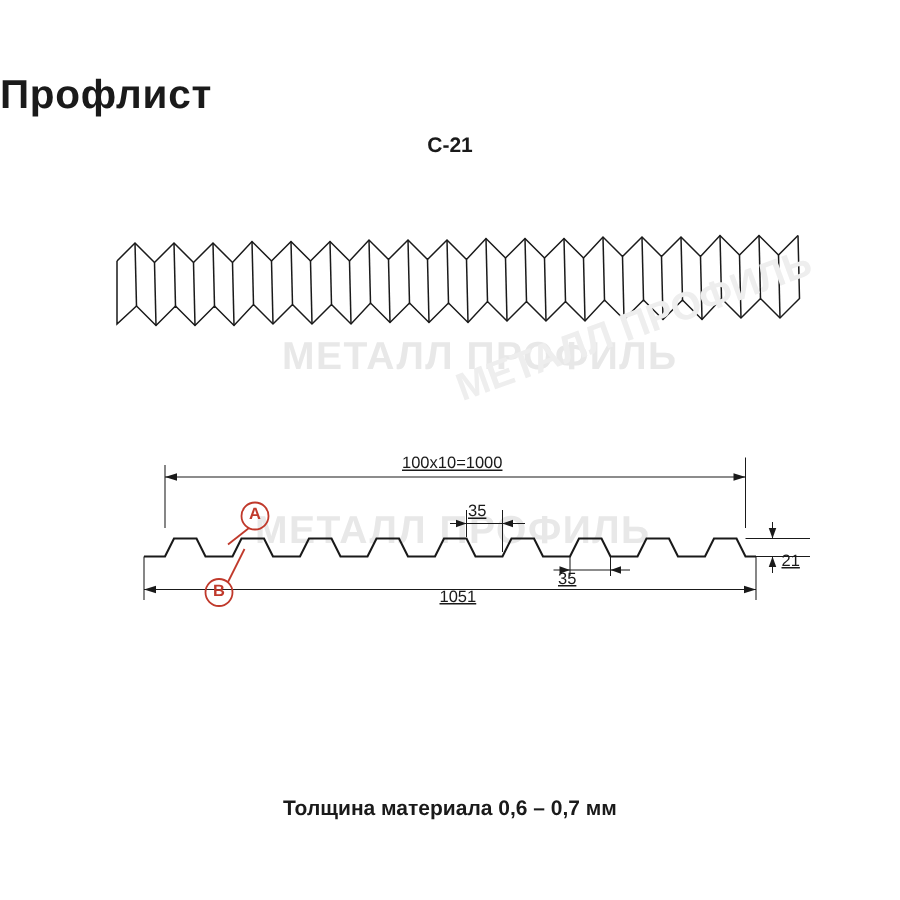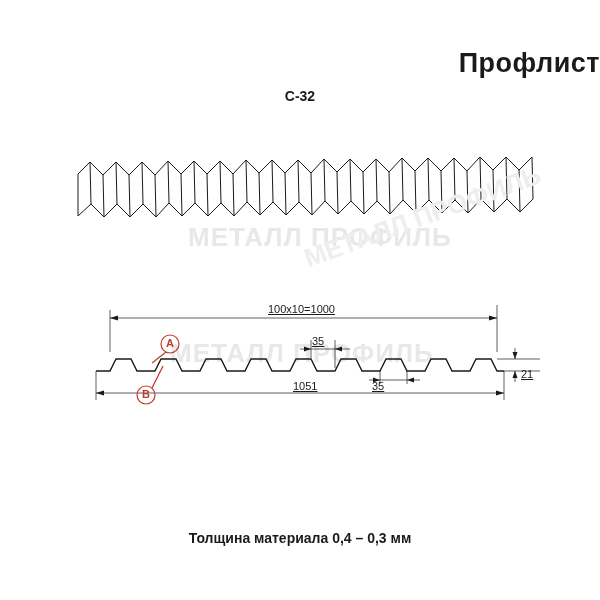--- a/index.html
+++ b/index.html
@@ -15,21 +15,21 @@
     width: 600px;
     height: 600px;
     background: #ffffff;
     overflow: hidden;
   }
   .title {
     position: absolute;
     top: 48px;
     left: 0;
     width: 600px;
-    text-align: right;
+    text-align: left;
     font-size: 27px;
     font-weight: bold;
     color: #1a1a1a;
     letter-spacing: 0.5px;
   }
   .subtitle {
     position: absolute;
     top: 88px;
     left: 0;
     width: 600px;
@@ -100,21 +100,21 @@
     font-weight: bold;
     color: #c0392b;
   }
 </style>
 </head>
 <body>
 
 <div class="page">
 
   <div class="title">Профлист</div>
-  <div class="subtitle">С-32</div>
+  <div class="subtitle">С-21</div>
 
   <svg class="svg-layer" width="600" height="600">
     <g fill="none" stroke="#1a1a1a" stroke-width="1">
 
       <path d="M78 174 L90 162 L103 175 L116 162 L129 175 L142 162 L155 175 L168 161 L181 174 L194 161 L207 174 L220 161 L233 174 L246 160 L259 173 L272 160 L285 173 L298 160 L311 173 L324 159 L337 172 L350 159 L363 172 L376 159 L389 172 L402 158 L415 171 L428 158 L441 171 L454 158 L467 171 L480 157 L493 170 L506 157 L519 170 L532 157"></path>
 
       <path d="M78 174 L78 216 L91 204 L104 217 L117 204 L130 217 L143 204 L156 217 L169 203 L182 216 L195 203 L208 216 L221 203 L234 216 L247 202 L260 215 L273 202 L286 215 L299 202 L312 215 L325 201 L338 214 L351 201 L364 214 L377 201 L390 214 L403 200 L416 213 L429 200 L442 213 L455 200 L468 213 L481 199 L494 212 L507 199 L520 212 L533 199 L532 157"></path>
 
       <path d="M90 162 L91 204"></path>
       <path d="M103 175 L104 217"></path>
@@ -210,23 +210,23 @@
 
     <g fill="none" stroke="#c0392b" stroke-width="1.2">
       <circle cx="170" cy="344" r="9"></circle>
       <circle cx="146" cy="395" r="9"></circle>
       <path d="M166 352 L152 363"></path>
       <path d="M152 388 L163 366"></path>
     </g>
   </svg>
 
   <div class="dim-label" style="left:268px; top:303px;">100х10=1000</div>
-  <div class="dim-label" style="left:293px; top:380px;">1051</div>
+  <div class="dim-label" style="left:293px; top:392px;">1051</div>
   <div class="dim-label" style="left:312px; top:335px;">35</div>
   <div class="dim-label" style="left:372px; top:380px;">35</div>
   <div class="dim-label" style="left:521px; top:368px;">21</div>
 
   <div class="callout-letter" style="left:166px; top:337px;">A</div>
   <div class="callout-letter" style="left:142px; top:388px;">B</div>
 
-  <div class="footer">Толщина материала 0,4 – 0,3 мм</div>
+  <div class="footer">Толщина материала 0,6 – 0,7 мм</div>
 
 </div>
 
 </body></html>

